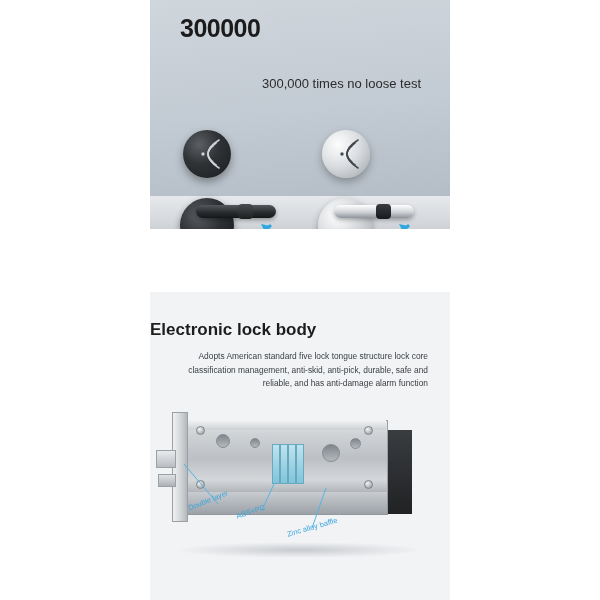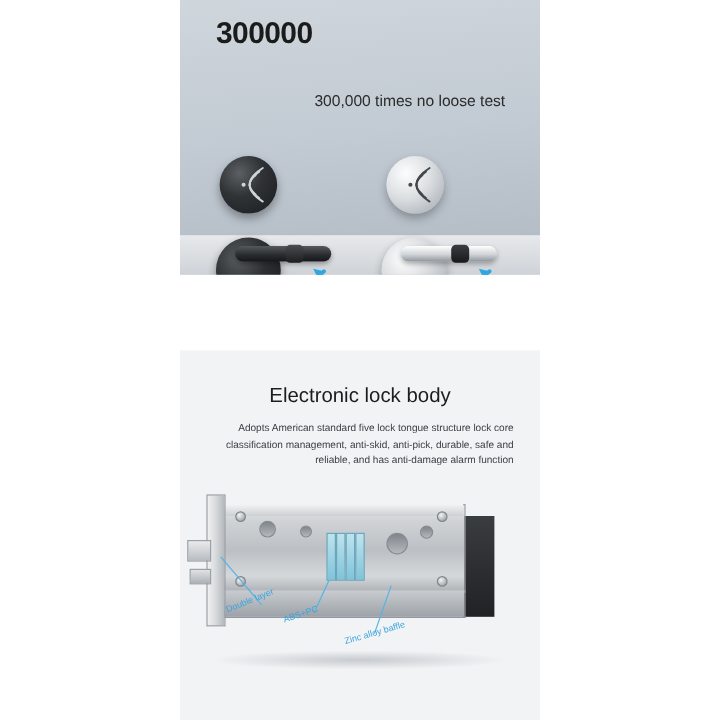--- a/index.html
+++ b/index.html
@@ -138,24 +138,24 @@
   .panel-bottom {
     position: absolute;
     left: 150px; top: 292px;
     width: 300px; height: 308px;
     background: #f2f3f5;
     overflow: hidden;
   }
   .p2-title {
     position: absolute;
     left: 0; right: 0; top: 28px;
-    text-align: center;
+    text-align: left;
     font-size: 17px;
     color: #1d1d1d;
-    font-weight: 400;
+    font-weight: 700;
   }
   .p2-body {
     position: absolute;
     left: 22px; top: 58px;
     width: 256px;
     text-align: right;
     font-size: 8.4px;
     line-height: 1.62;
     color: #3b4045;
   }

